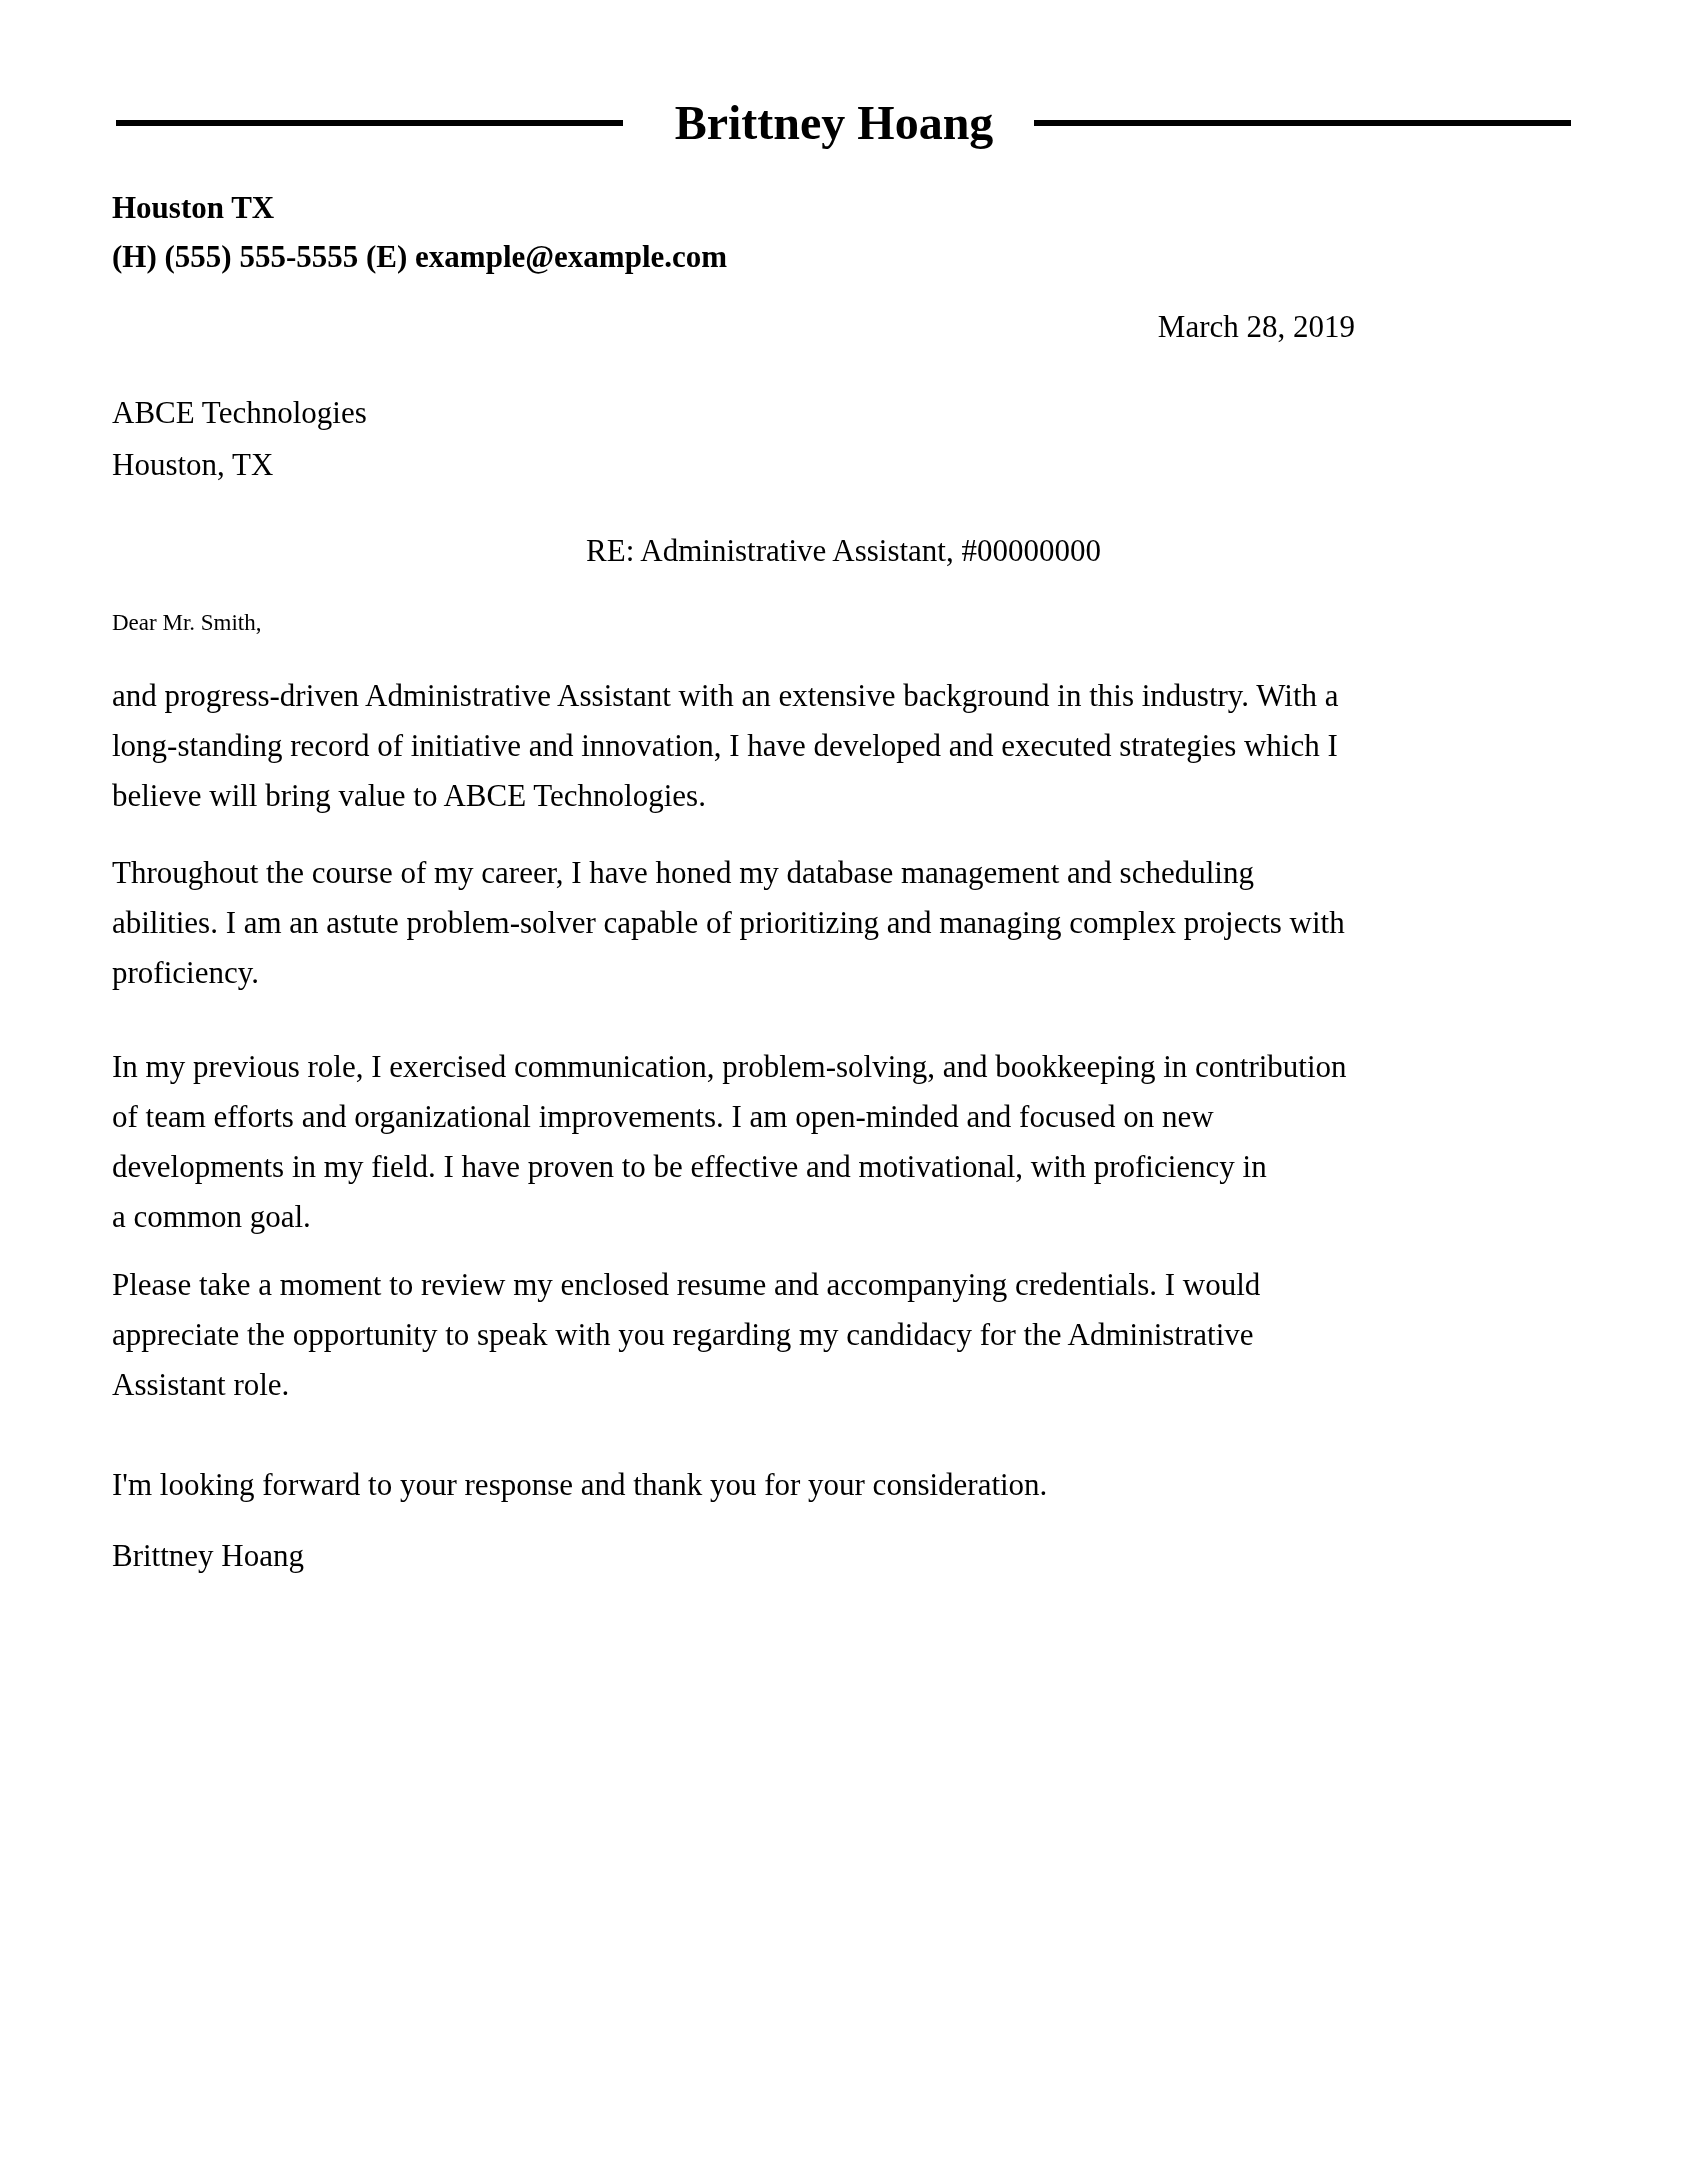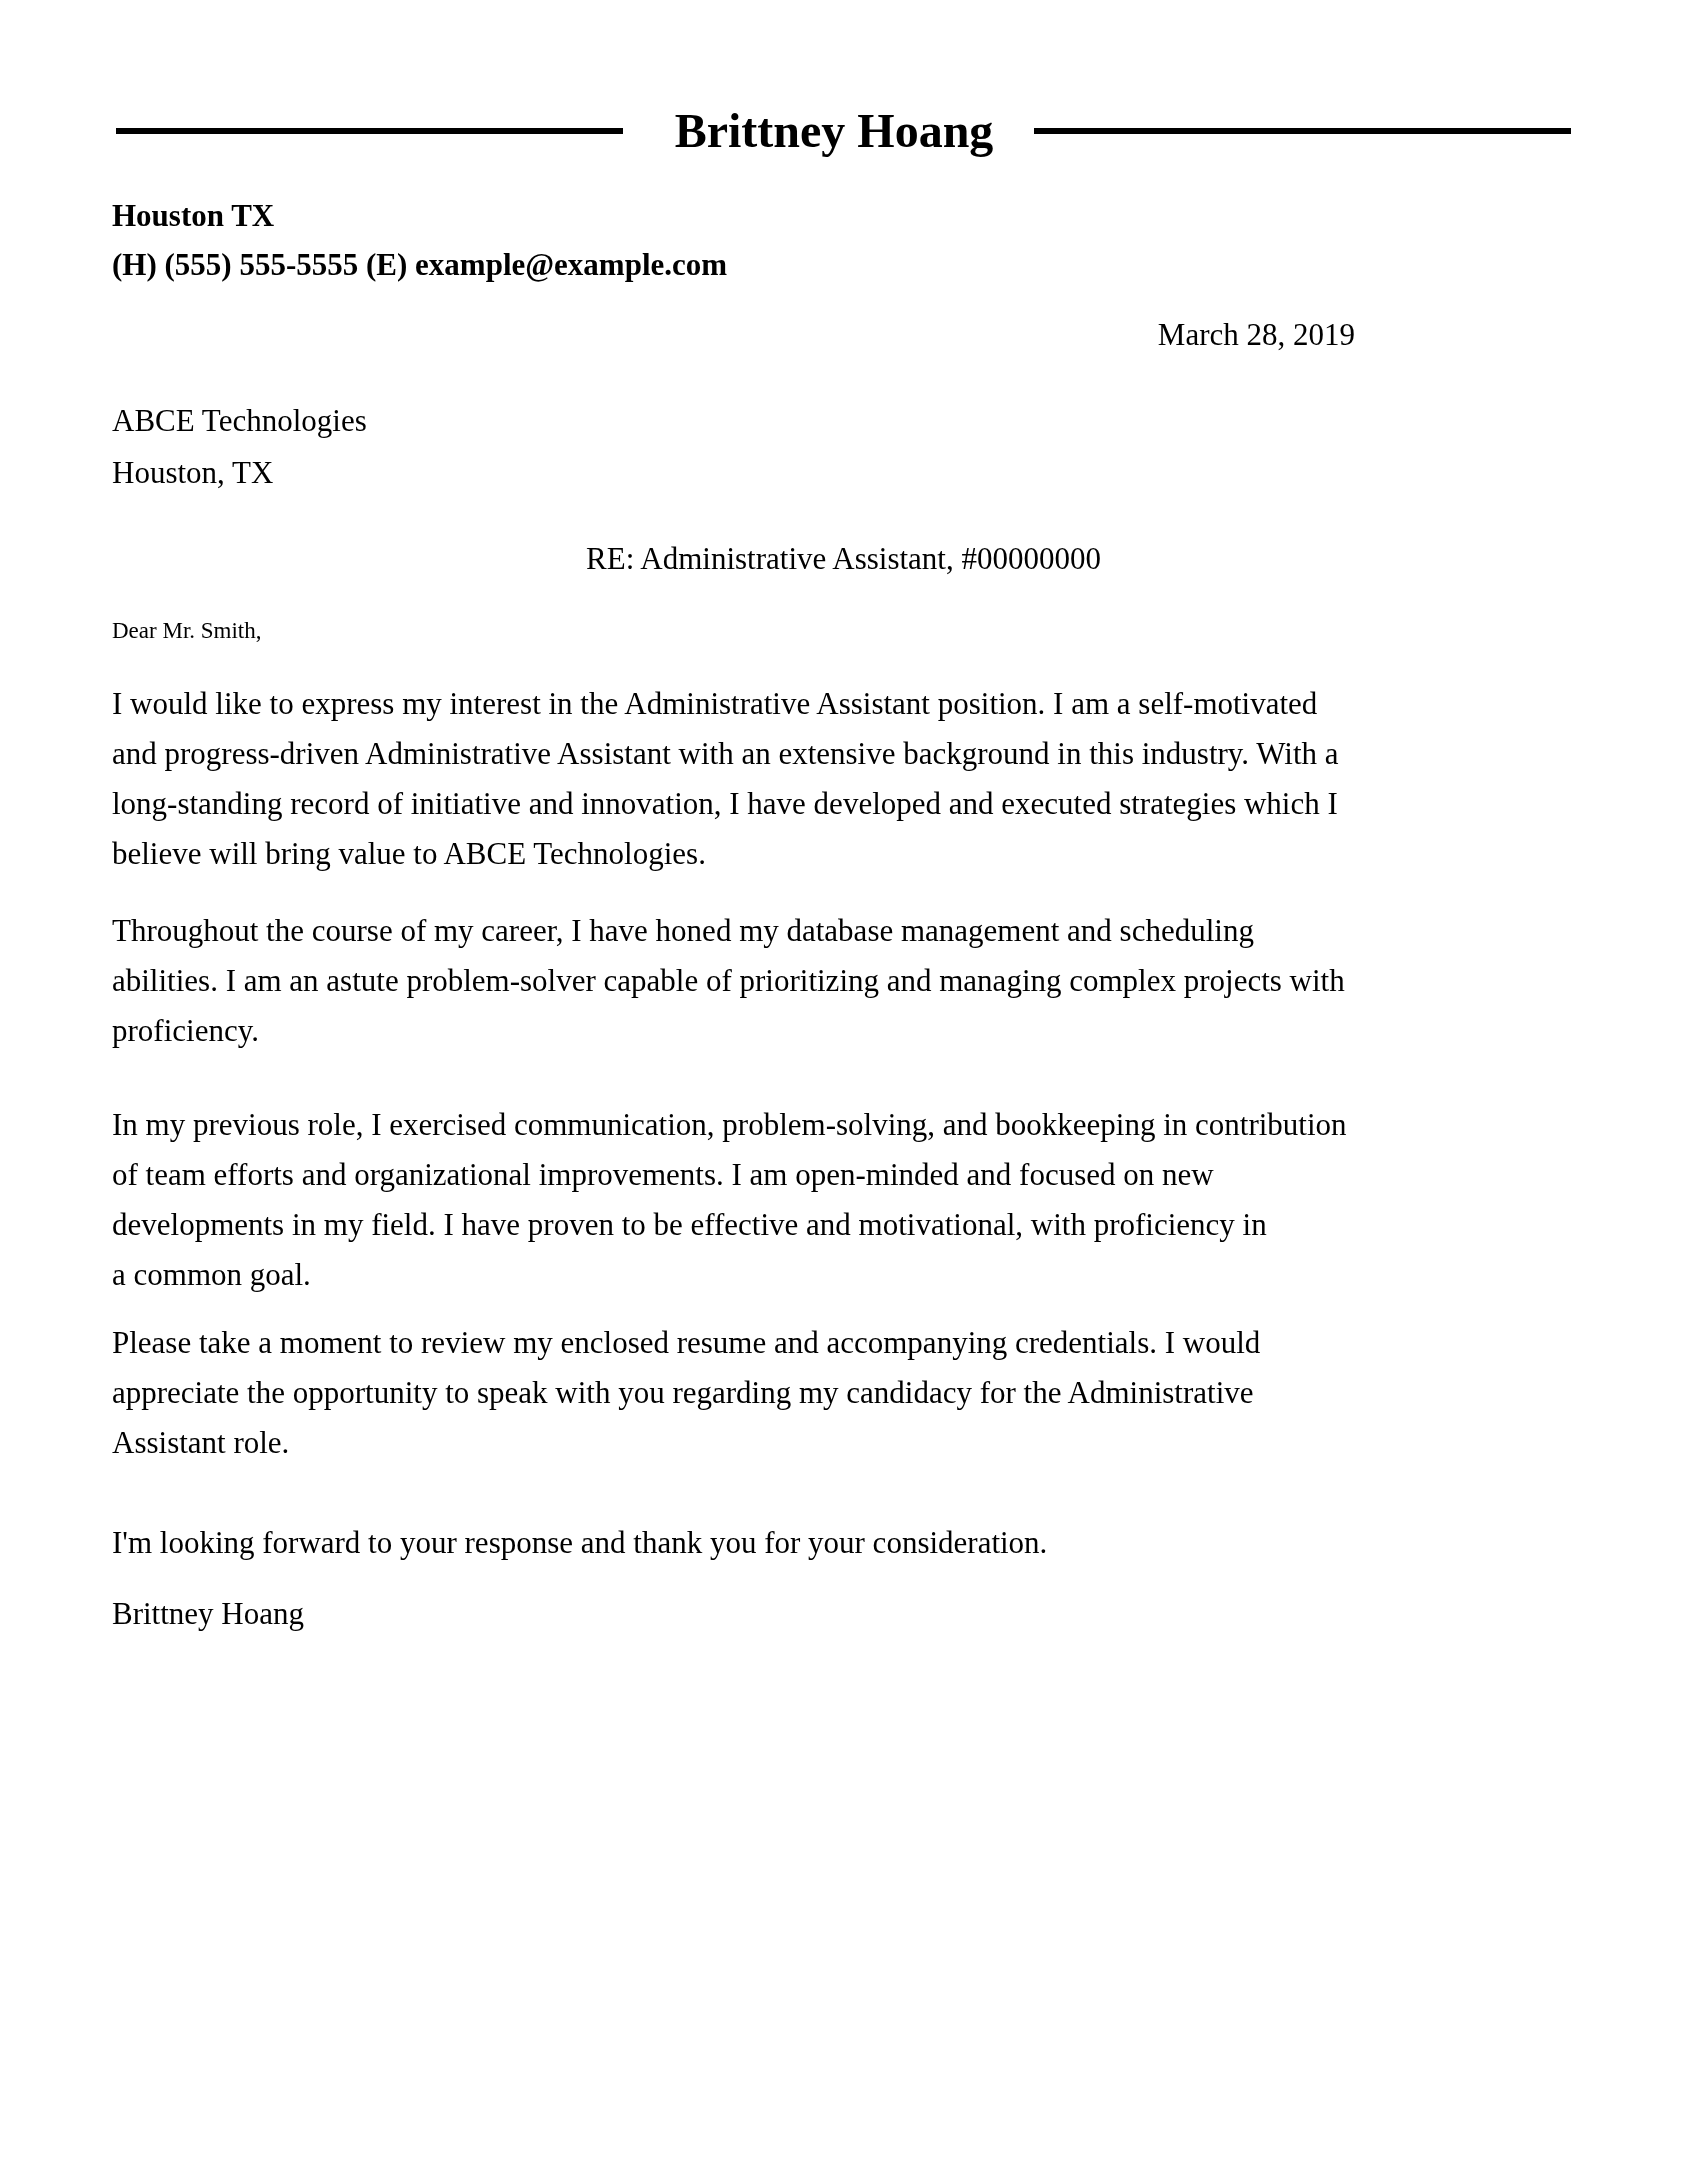--- a/index.html
+++ b/index.html
@@ -5,21 +5,21 @@
   html, body { margin: 0; padding: 0; background: #e8e8e8; }
   .page {
     position: relative;
     width: 1687px;
     height: 2183px;
     margin: 0 auto;
     background: #ffffff;
     color: #000000;
     font-family: "Liberation Serif", "DejaVu Serif", serif;
     box-sizing: border-box;
-    padding: 8px 112px;
+    padding: 0 112px;
     overflow: hidden;
   }
   
   .header-row {
     margin-top: 93px;
     height: 60px;
     display: flex;
     align-items: center;
     justify-content: center;
   }
@@ -87,21 +87,20 @@
   <div class="date">March 28, 2019</div>
 
   <div class="recipient-company">ABCE Technologies</div>
   <div class="recipient-location">Houston, TX</div>
 
   <div class="subject">RE: Administrative Assistant, #00000000</div>
 
   <div class="salutation">Dear Mr. Smith,</div>
 
   <div class="para para-1">
-    <div class="line">I would like to express my interest in the Administrative Assistant position. I am a self-motivated</div>
     <div class="line">and progress-driven Administrative Assistant with an extensive background in this industry. With a</div>
     <div class="line">long-standing record of initiative and innovation, I have developed and executed strategies which I</div>
     <div class="line">believe will bring value to ABCE Technologies.</div>
   </div>
 
   <div class="para para-2">
     <div class="line">Throughout the course of my career, I have honed my database management and scheduling</div>
     <div class="line">abilities. I am an astute problem-solver capable of prioritizing and managing complex projects with</div>
     <div class="line">proficiency.</div>
   </div>

